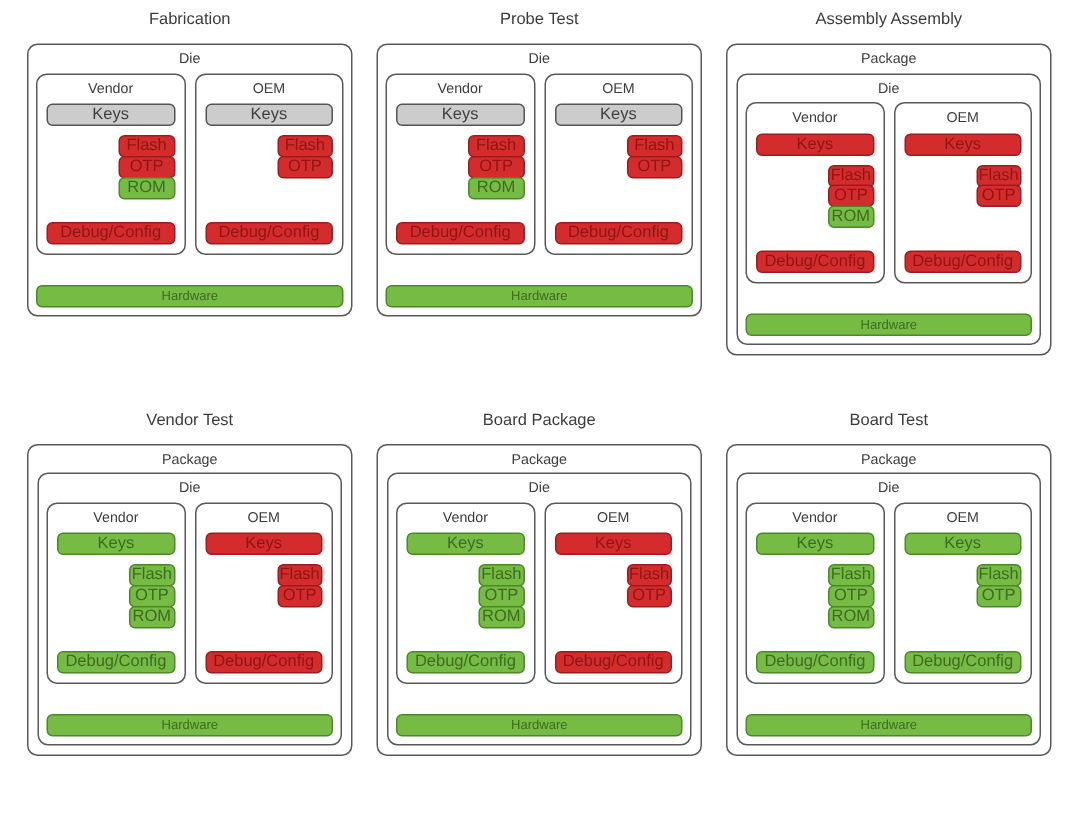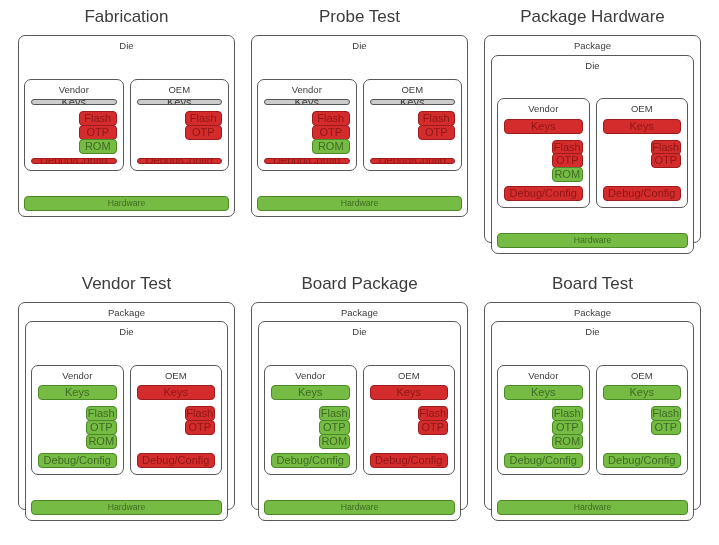--- a/index.html
+++ b/index.html
@@ -27,21 +27,21 @@
 
   .panel {
     display: flex;
     flex-direction: column;
     align-items: center;
     box-sizing: border-box;
     padding: 0 8px;
   }
 
   .panel-title {
-    font-size: 17px;
+    font-size: 11px;
     color: #3c3c3c;
     line-height: 1;
     margin-bottom: 10px;
     white-space: nowrap;
   }
 
   
   .box {
     border: 1.3px solid #595959;
     border-radius: 7px;
@@ -64,21 +64,20 @@
   .package-box {
     width: 100%;
     flex: 1 1 auto;
     padding: 0 6px 6px 6px;
   }
 
   .die-box {
     width: 100%;
     flex: 1 1 auto;
     padding: 0 5px 5px 5px;
-    gap: 24px;
   }
 
   
   .panel.no-package .die-box {
     flex: 0 0 auto;
     height: 182px;
   }
   .panel.has-package .package-box {
     flex: 0 0 auto;
     height: 208px;
@@ -144,21 +143,21 @@
   }
 
   .spacer-sm { height: 6px; flex: 0 0 auto; }
   .spacer-grow { flex: 1 1 auto; min-height: 4px; }
 
   .mem-group { display: flex; flex-direction: column; margin-left: 48px; }
   .mem-group .block + .block { margin-top: -1.2px; }
 
   .hardware-wrap {
     padding: 0 0 0 0;
-    margin-top: 1px;
+    margin-top: 20px;
     flex: 0 0 auto;
   }
   .hardware {
     height: 15px;
     border-radius: 4px;
     border: 1.2px solid #4a8a26;
     background: #76bb43;
     color: #3f6b24;
     display: flex;
     align-items: center;
@@ -284,21 +283,21 @@
           </div>
         </div>
         <div class="hardware-wrap">
           <div class="hardware">
             <span>Hardware</span>
           </div>
         </div>
       </div>
     </div>
     <div class="panel has-package">
-      <div class="panel-title">Package Hardware</div>
+      <div class="panel-title">Assembly Assembly</div>
       <div class="box package-box">
         <div class="box-label">Package</div>
         <div class="box die-box">
           <div class="box-label">Die</div>
           <div class="columns">
             <div class="box owner-box">
               <div class="box-label">Vendor</div>
               <div class="blocks">
                 <div class="block red">
                   <span>Keys</span>

